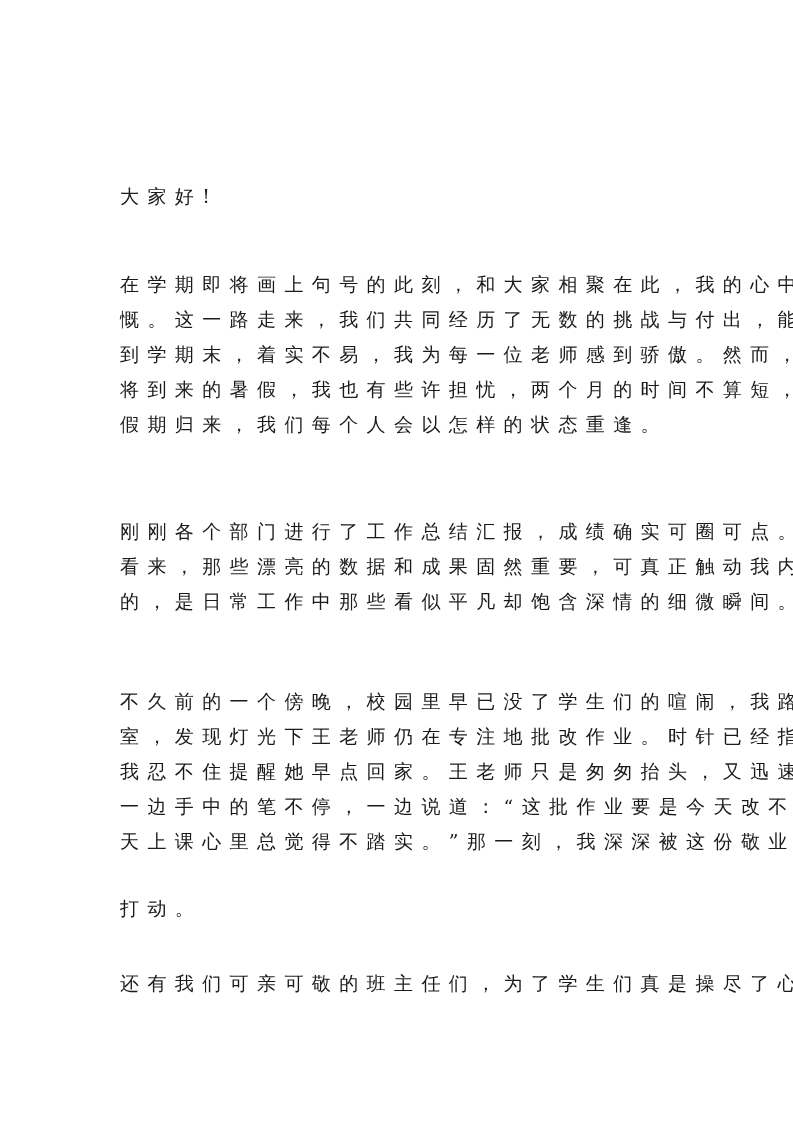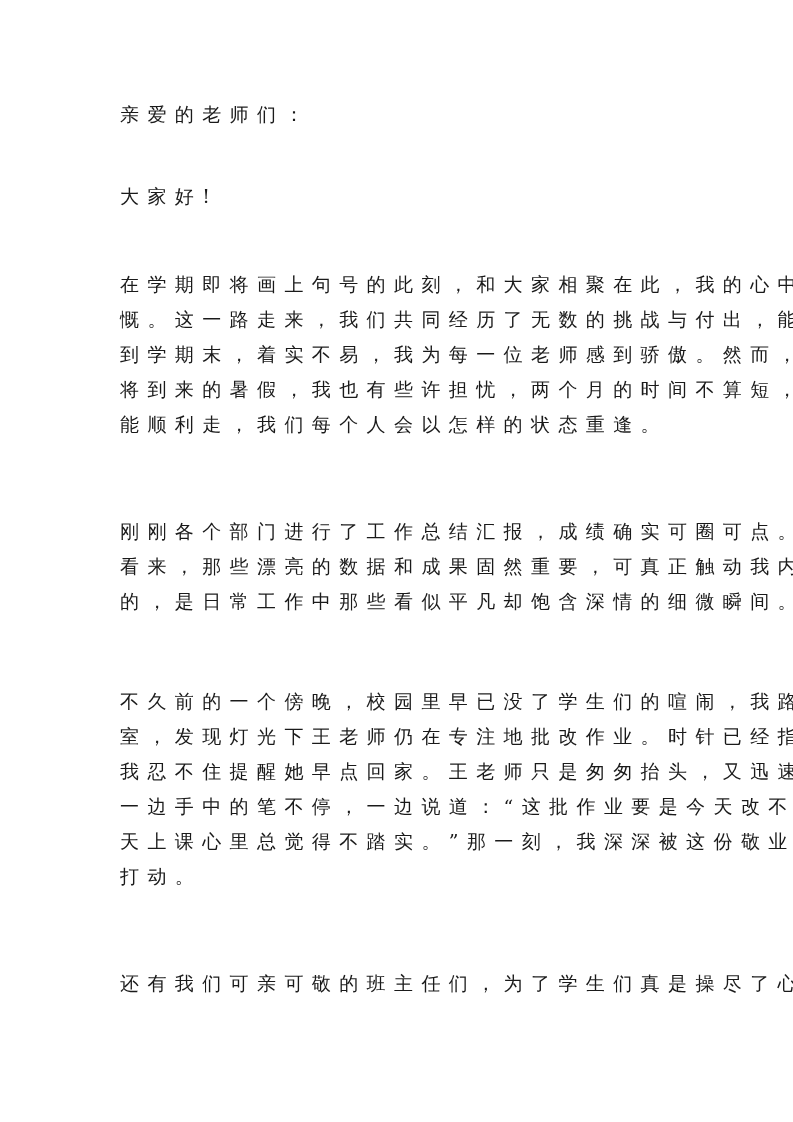--- a/index.html
+++ b/index.html
@@ -12,42 +12,41 @@
     position: absolute; left: 120px;
     font-family: "DejaVu Serif", "Liberation Serif", serif;
     font-size: 19px; color: #1a1a1a;
     letter-spacing: 8.4px; white-space: nowrap; line-height: 24px;
   }
 </style>
 </head>
 <body>
 
 <div class="page">
-  <div class="line" style="top:102px">亲爱的老师们：</div>
   <div class="line" style="top:184px">大家好!</div>
 
   <div>
     <div class="line" style="top:272px">在学期即将画上句号的此刻，和大家相聚在此，我的心中满是感</div>
     <div class="line" style="top:307px">慨。这一路走来，我们共同经历了无数的挑战与付出，能顺利走</div>
     <div class="line" style="top:342px">到学期末，着实不易，我为每一位老师感到骄傲。然而，面对即</div>
     <div class="line" style="top:377px">将到来的暑假，我也有些许担忧，两个月的时间不算短，不知道</div>
-    <div class="line" style="top:412px">能顺利走，我们每个人会以怎样的状态重逢。</div>
+    <div class="line" style="top:412px">假期归来，我们每个人会以怎样的状态重逢。</div>
   </div>
 
   <div>
     <div class="line" style="top:519px">刚刚各个部门进行了工作总结汇报，成绩确实可圈可点。但在我</div>
     <div class="line" style="top:554px">看来，那些漂亮的数据和成果固然重要，可真正触动我内心深处</div>
     <div class="line" style="top:589px">的，是日常工作中那些看似平凡却饱含深情的细微瞬间。</div>
   </div>
 
   <div>
     <div class="line" style="top:689px">不久前的一个傍晚，校园里早已没了学生们的喧闹，我路过办公</div>
     <div class="line" style="top:724px">室，发现灯光下王老师仍在专注地批改作业。时针已经指向七点，</div>
     <div class="line" style="top:759px">我忍不住提醒她早点回家。王老师只是匆匆抬头，又迅速低下头，</div>
     <div class="line" style="top:794px">一边手中的笔不停，一边说道：“这批作业要是今天改不完，明</div>
     <div class="line" style="top:829px">天上课心里总觉得不踏实。”那一刻，我深深被这份敬业精神所</div>
-    <div class="line" style="top:864px">打动。</div>
+    <div class="line" style="top:896px">打动。</div>
   </div>
 
   <div>
     <div class="line" style="top:971px">还有我们可亲可敬的班主任们，为了学生们真是操尽了心。前几</div>
   </div>
 </div>
 
 </body></html>

